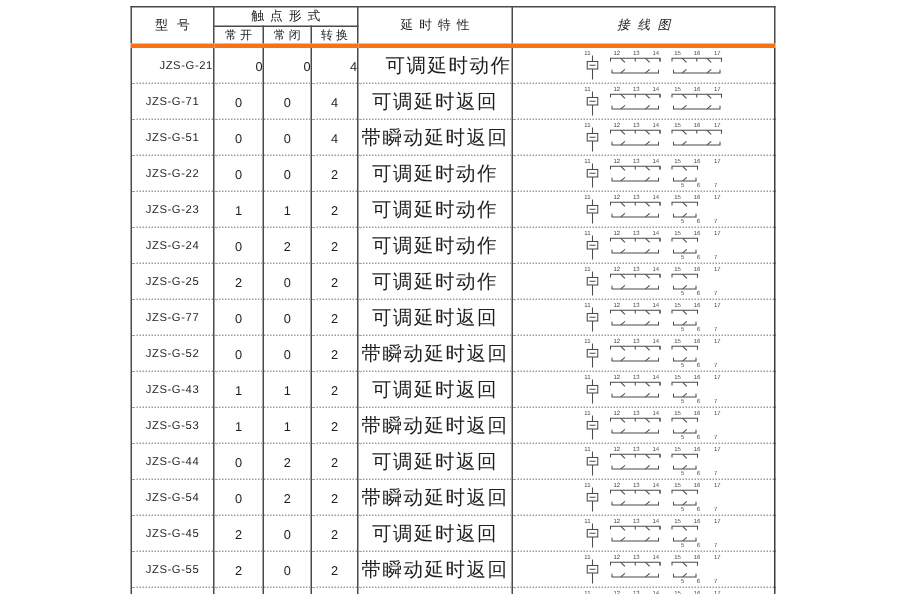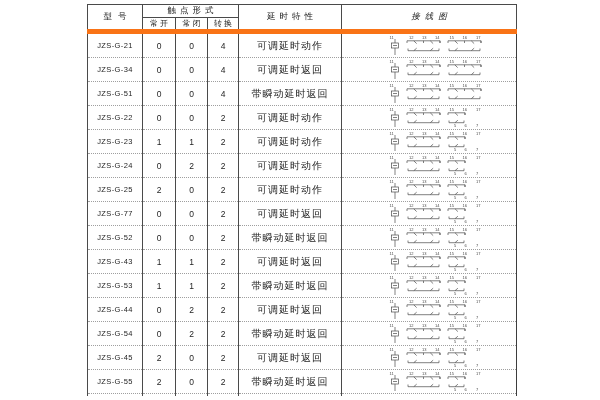--- a/index.html
+++ b/index.html
@@ -35,24 +35,24 @@
   th.h-delay{letter-spacing:4px;text-indent:4px;font-family:Liberation Serif, serif;}
   th.h-wiring{letter-spacing:5px;text-indent:5px;font-style:italic;}
   tbody td{
     border-left:1px solid #4a4a4a;
     border-top:1px dotted #9f9f9f;
     text-align:center;
     font-size:8px;
     color:#1e1e1e;
     height:22.9px;
   }
-  tbody tr:first-child td{border-top:5px solid #f97316;}
+  tbody tr:first-child td{border-top:3px solid #f97316;text-align:right;}
   td.c-model{font-size:7.5px;letter-spacing:0.4px;}
   td.c-num{font-size:8.5px;}
-  td.c-delay{font-size:10px;letter-spacing:1px;}
+  td.c-delay{font-size:13px;letter-spacing:1px;}
   td.c-diagram{text-align:left;padding-left:46px;}
   td.c-diagram svg{display:block;}
 </style>
 </head>
 <body>
 
 <div class="page">
   <table class="spec">
     <colgroup>
       <col style="width:55px">
@@ -107,21 +107,21 @@
               <line x1="76.5" y1="6.8" x2="76.5" y2="9" stroke="#4a4a4a" stroke-width="0.7" fill="none"></line>
               <line x1="83.35" y1="6.9" x2="86.15" y2="9.6" stroke="#4a4a4a" stroke-width="0.7" fill="none"></line>
               <line x1="93" y1="6.8" x2="93" y2="9" stroke="#4a4a4a" stroke-width="0.7" fill="none"></line>
               <path d="M61,14.5 v2.2 h31 v-2.2" stroke="#4a4a4a" stroke-width="0.7" fill="none"></path>
               <line x1="66.85" y1="16.6" x2="69.65" y2="14.2" stroke="#4a4a4a" stroke-width="0.7" fill="none"></line>
               <line x1="83.35" y1="16.6" x2="86.15" y2="14.2" stroke="#4a4a4a" stroke-width="0.7" fill="none"></line>
             </svg>
           </td>
         </tr>
         <tr>
-          <td class="c-model">JZS-G-34</td>
+          <td class="c-model">JZS-G-71</td>
           <td class="c-num">0</td>
           <td class="c-num">0</td>
           <td class="c-num">4</td>
           <td class="c-delay">可调延时返回</td>
           <td class="c-diagram">
             <svg width="100" height="23" viewBox="0 0 100 23">
               <text x="1.5" y="4.6" font-size="4" fill="#4a4a4a" font-family="Liberation Sans, sans-serif">11</text>
               <text x="21" y="4.6" font-size="4" fill="#4a4a4a" font-family="Liberation Sans, sans-serif">12</text>
               <text x="34" y="4.6" font-size="4" fill="#4a4a4a" font-family="Liberation Sans, sans-serif">13</text>
               <text x="47" y="4.6" font-size="4" fill="#4a4a4a" font-family="Liberation Sans, sans-serif">14</text>

